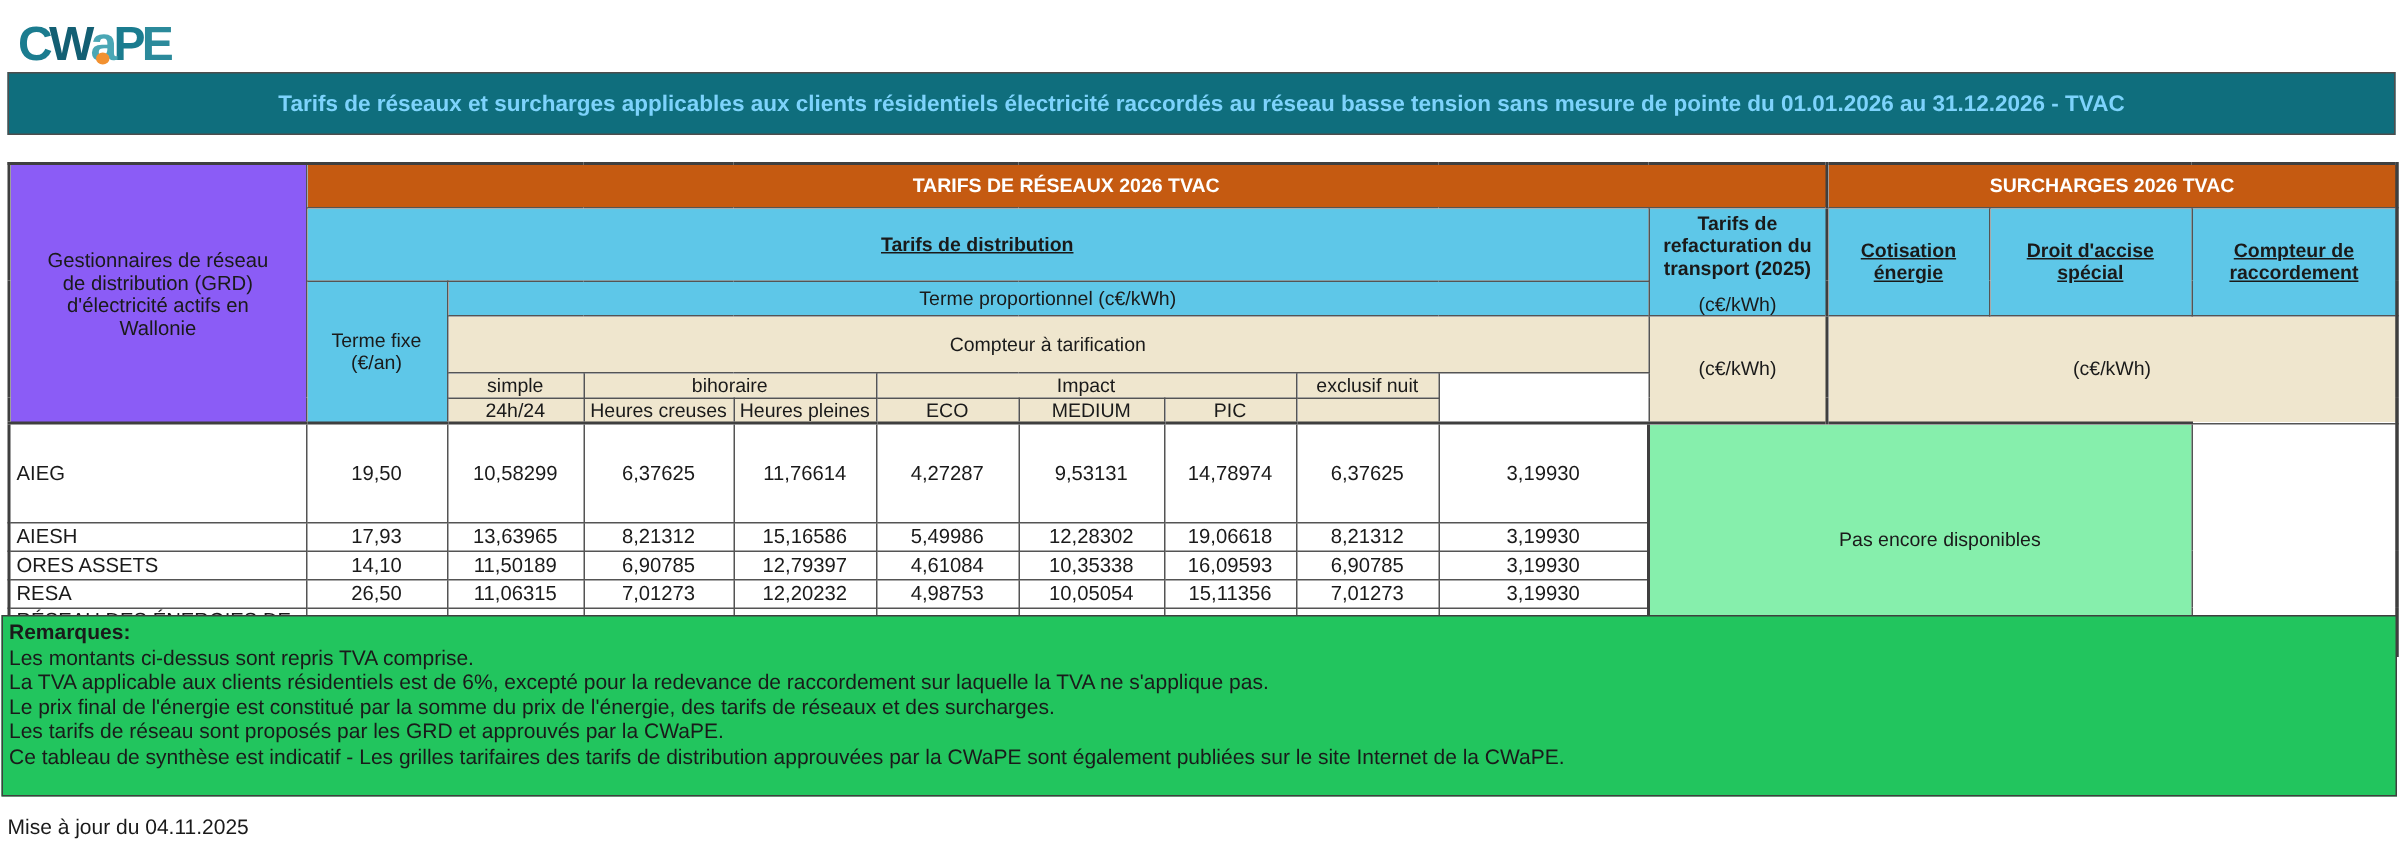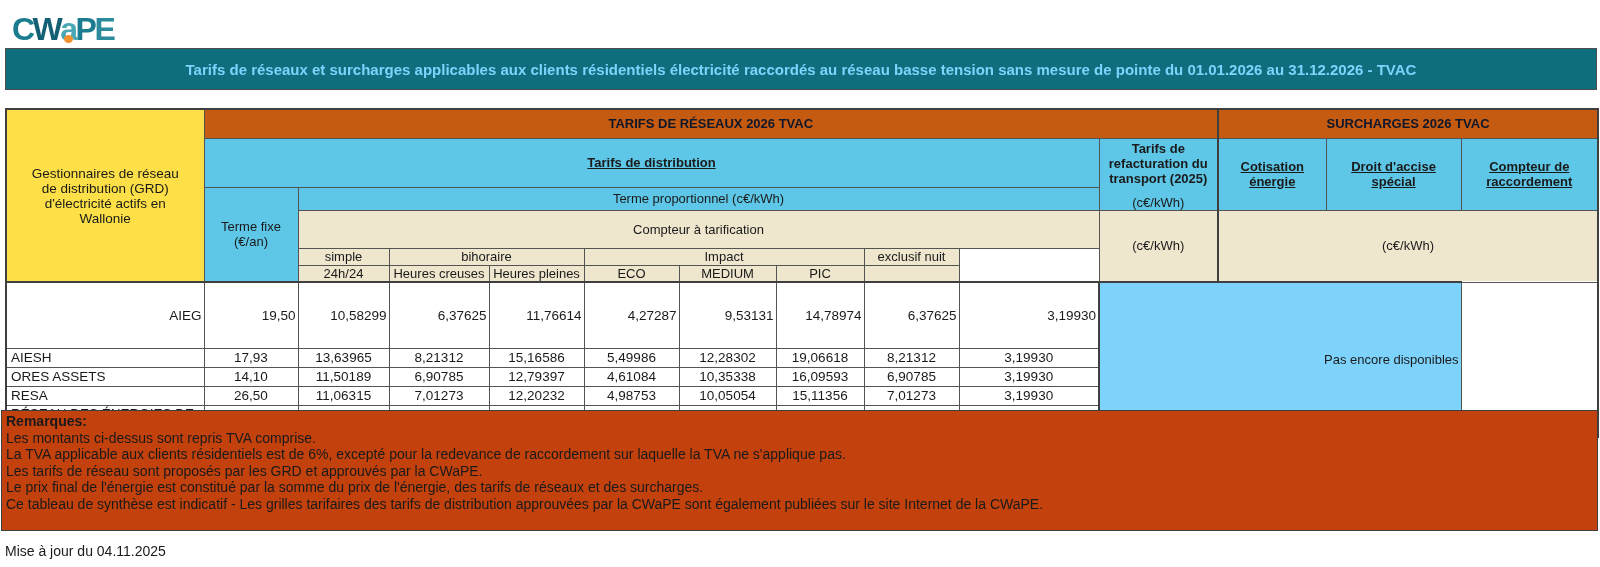--- a/index.html
+++ b/index.html
@@ -54,41 +54,41 @@
     overflow: hidden;
   }
   tr.r1 { height: 29px; }
   tr.r2 { height: 49px; }
   tr.r3 { height: 19px; }
   tr.r4 { height: 38px; margin-top: 48px; }
   tr.r5 { height: 17px; }
   tr.r6 { height: 17px; }
   tr.data { height: 19px; }
 
-  .orange { background: #c55a11; color: #0f172a; font-weight: bold; font-size: 13px; }
+  .orange { background: #c55a11; color: #ffffff; font-weight: bold; font-size: 13px; }
   .blue   { background: #5ec7e8; margin-top: 28px; }
   .beige  { background: #efe6ce; }
   .bold   { font-weight: bold; text-decoration: underline; }
-  .grdhdr { background: #fde047; font-size: 13.5px; padding: 0 16px; }
+  .grdhdr { background: #8b5cf6; font-size: 13.5px; padding: 0 16px; }
   .name-cell { text-align: left; padding-left: 4px; font-size: 13.5px; }
   .num-cell  { font-size: 13.5px; }
   .note-cell { background: #ffffff; font-size: 13px; padding: 0 6px; }
-  .na-cell   { background: #7dd3fc; font-size: 13px; padding-left: 28px; }
+  .na-cell   { background: #86efac; font-size: 13px; padding-left: 28px; }
   .unit { font-weight: normal; }
   .refact-title { font-weight: bold; line-height: 15px; padding-top: 2px; }
   .refact-unit  { margin-top: 9px; }
   .sep-l { border-left: 2px solid #3f3f3f; }
-  .sep-t td { border-top: 2px solid #3f3f3f; text-align: right; }
+  .sep-t td { border-top: 2px solid #3f3f3f; }
 
   
   .remarks {
     position: absolute; left: 1px; top: 410px;
     width: 1597px; height: 121px;
     border: 1px solid #3f3f3f;
-    background: #c2410c;
+    background: #22c55e;
     padding: 2px 4px;
     font-size: 14px; line-height: 16.6px;
   }
   .remarks .rm-title { font-weight: bold; }
 
   .updated {
     position: absolute; left: 5px; top: 543px;
     font-size: 14px;
   }
 </style>
@@ -236,18 +236,18 @@
     <td class="num-cell">3,19930</td>
   </tr>
 </tbody>
     </table>
 </div>
 
 <div class="remarks">
   <div class="rm-title">Remarques:</div>
   <div>Les montants ci-dessus sont repris TVA comprise.</div>
   <div>La TVA applicable aux clients résidentiels est de 6%, excepté pour la redevance de raccordement sur laquelle la TVA ne s'applique pas.</div>
+  <div>Le prix final de l'énergie est constitué par la somme du prix de l'énergie, des tarifs de réseaux et des surcharges.</div>
   <div>Les tarifs de réseau sont proposés par les GRD et approuvés par la CWaPE.</div>
-  <div>Le prix final de l'énergie est constitué par la somme du prix de l'énergie, des tarifs de réseaux et des surcharges.</div>
   <div>Ce tableau de synthèse est indicatif - Les grilles tarifaires des tarifs de distribution approuvées par la CWaPE sont également publiées sur le site Internet de la CWaPE.</div>
 </div>
 
 <div class="updated">Mise à jour du 04.11.2025</div>
 
 </body></html>

